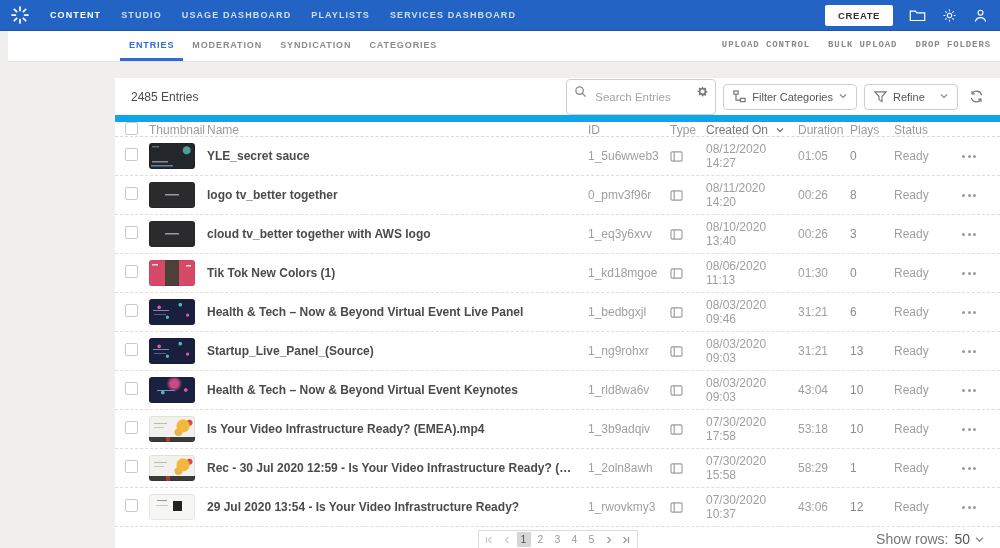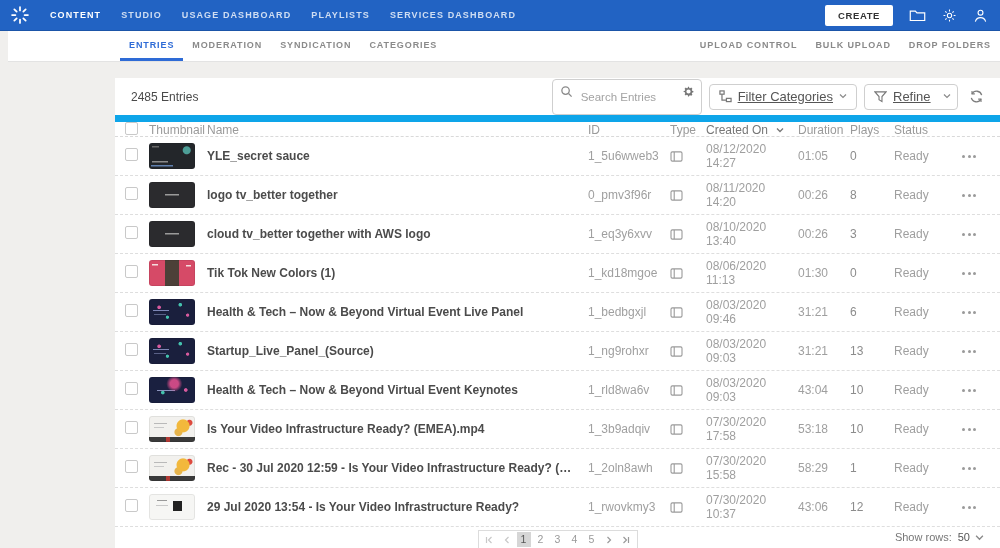--- a/index.html
+++ b/index.html
@@ -17,21 +17,21 @@
   .topbar-right { margin-left:auto; display:flex; align-items:center; gap:16px; }
   .create-btn { background:#fff; color:#333; font-size:9.5px; font-weight:bold;
     letter-spacing:.6px; border:none; border-radius:2px; height:21px; padding:0 13px;
     cursor:pointer; }
   .hicon { display:flex; align-items:center; color:#fff; cursor:pointer; }
 
   
   .subnav { height:31px; background:#fff; border-bottom:1px solid #e3e3e3;
     display:flex; align-items:stretch; padding-left:112px;margin-left:8px; }
   .tabs-left, .tabs-right { display:flex; align-items:stretch; }
-  .tabs-right { margin-left:auto; }
+  .tabs-right { margin-left:auto;font-family:Liberation Mono, monospace; }
   .tab { font-size:9px; font-weight:bold; letter-spacing:.9px; color:#8a8a8a;
     display:flex; align-items:center; padding:0 9px; cursor:pointer;
     border-bottom:3px solid transparent; white-space:nowrap; }
   .tab.active { color:#2e6bd6; border-bottom-color:#2e6bd6; }
 
   
   .card { margin:16px 0 0 115px; width:885px; height:470px; background:#fff; }
 
   
   .toolbar { height:37px; display:flex; align-items:center; padding:0 16px; }
@@ -39,22 +39,22 @@
   .toolbar-right { margin-left:auto; display:flex; align-items:center; gap:7px; }
   .search-box { position:relative; width:150px; height:36px; }
   .search-box input { width:100%; height:100%; border:1px solid #cfcfcf; border-radius:4px;
     padding:0 26px 0 28px; font-size:11.5px; color:#555; outline:none;
     font-family:"Liberation Sans",sans-serif; }
   .search-box input::placeholder { color:#a3a3a3; }
   .sb-icon { position:absolute; top:6px; color:#8a8a8a; }
   .sb-icon.mag { left:8px; }
   .sb-icon.gear { right:7px; color:#777; cursor:pointer; }
   .drop-btn { height:26px; border:1px solid #cfcfcf; border-radius:4px; background:#fff;
-    display:flex; align-items:center; gap:6px; padding:0 9px; font-size:13px;
-    color:#555; cursor:pointer; white-space:nowrap;text-decoration:underline; }
+    display:flex; align-items:center; gap:6px; padding:0 9px; font-size:11px;
+    color:#555; cursor:pointer; white-space:nowrap; }
   .drop-btn.refine { width:94px;text-align:center; }
   .drop-btn .spacer { flex:1; }
   .chev { width:8px; height:8px; color:#8a8a8a; }
   .refresh-btn { margin-left:4px; color:#7d7d7d; display:flex; cursor:pointer; }
 
   
   .thead-row, .trow { display:grid;
     grid-template-columns:10px 24px 58px 1fr 82px 36px 92px 52px 44px 62px 44px;
     align-items:center; }
   .thead-row { height:22px; font-size:12px; color:#9a9a9a;
@@ -116,21 +116,21 @@
   .tfoot { height:22px; position:relative; display:flex; align-items:flex-start; }
   .pager { position:absolute; left:50%; transform:translateX(-50%); top:3px;
     display:flex; align-items:center; gap:3px; border:1px solid #dcdcdc;
     background:#fff; padding:1px 4px; }
   .page, .pager-arrow { min-width:14px; height:15px; line-height:15px; text-align:center;
     font-size:10.5px; color:#9a9a9a; cursor:pointer; display:flex; align-items:center;
     justify-content:center; }
   .page.active { background:#d6d6d6; color:#555; }
   .pager-arrow.disabled { color:#c8c8c8; }
   .show-rows { margin-left:auto; padding:4px 16px 0 0; display:flex; align-items:center;
-    gap:6px; font-size:11px; color:#777; }
+    gap:6px; font-size:14px; color:#777; }
   .show-rows .val { color:#555; cursor:pointer; display:flex; align-items:center; gap:5px; }
 
   svg { display:block; }
 </style>
 </head>
 <body>
 
 <div class="topbar">
   <div class="logo-wrap">
     <svg viewBox="0 0 24 24" width="20" height="20">

